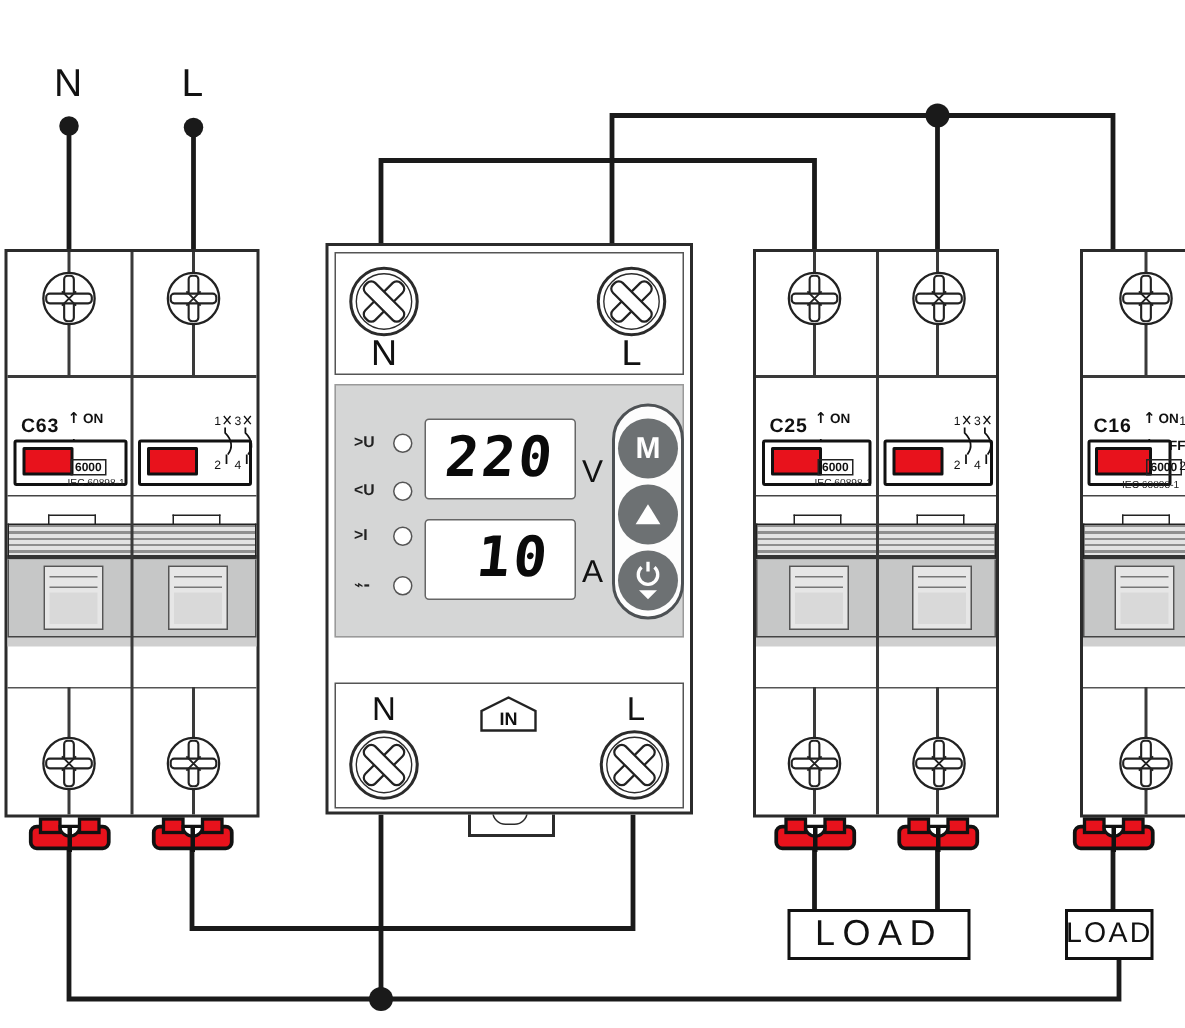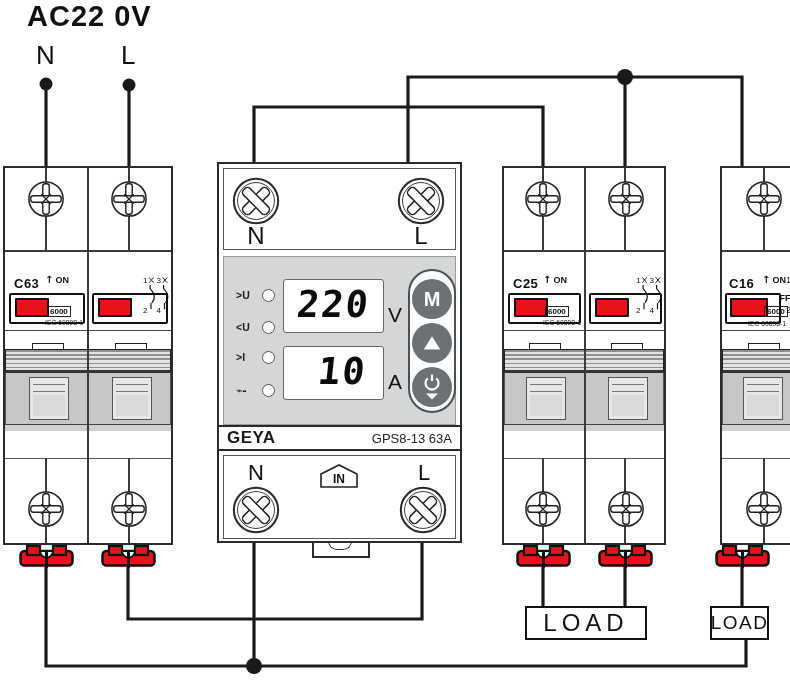--- a/index.html
+++ b/index.html
@@ -106,21 +106,20 @@
     <path d="M625 77 V166"></path>
     <path d="M543 550 V606"></path>
     <path d="M625 550 V606"></path>
     <path d="M742 550 V606"></path>
     <circle cx="46" cy="84" r="6.5"></circle>
     <circle cx="129" cy="85" r="6.5"></circle>
     <circle cx="625" cy="77" r="8"></circle>
     <circle cx="254" cy="666" r="8"></circle>
   </svg>
 
-  <div class="title">AC22 0V</div>
   <div class="suplab" style="left:36px;top:40px">N</div>
   <div class="suplab" style="left:121px;top:40px">L</div>
 
   <div class="breaker" style="left:3px;top:166px;width:166px;">
     <div class="b-div" style="left:82px"></div>
     <div class="b-sec b-top" style="top:0;height:82px">
       <div class="pole-line" style="left:40px"></div>
         <div class="pole-line" style="left:123px"></div>
       <svg class="scrP" style="left:22px;top:12px" viewBox="0 0 40 40">
           <circle cx="20" cy="20" r="18"></circle>
@@ -241,24 +240,20 @@
       </div>
       <div class="btn" style="top:110px">
         <svg class="pwr" width="24" height="30" viewBox="0 0 24 30">
           <path d="M7.7 6.2 a6.5 6.5 0 1 0 8.6 0"></path>
             <line x1="12" y1="2.5" x2="12" y2="9"></line>
           <path class="tri" d="M6 21.5 l6 6 6 -6 z"></path>
         </svg>
       </div>
     </div>
 
-    <div class="logo-strip">
-      <span class="brand">GEYA</span>
-      <span class="model">GPS8-13 63A</span>
-    </div>
 
     <div class="d-block" style="left:4px;top:291px;width:233px;height:84px"></div>
     <div class="d-term2" style="left:17px;top:296px">N</div>
     <div class="d-term2" style="left:185px;top:296px">L</div>
     <svg class="abs" style="left:97px;top:299px" width="46" height="26" viewBox="0 0 46 26">
       <polygon points="5,24 5,11 23,2 41,11 41,24" fill="#fff" stroke="#222" stroke-width="1.6"></polygon>
       <text x="23" y="20" text-anchor="middle" font-size="12" font-weight="bold" fill="#111" font-family="Liberation Sans, sans-serif">IN</text>
     </svg>
     <svg class="scrX" style="left:13px;top:322px" viewBox="0 0 52 52">
         <circle cx="26" cy="26" r="24"></circle>

